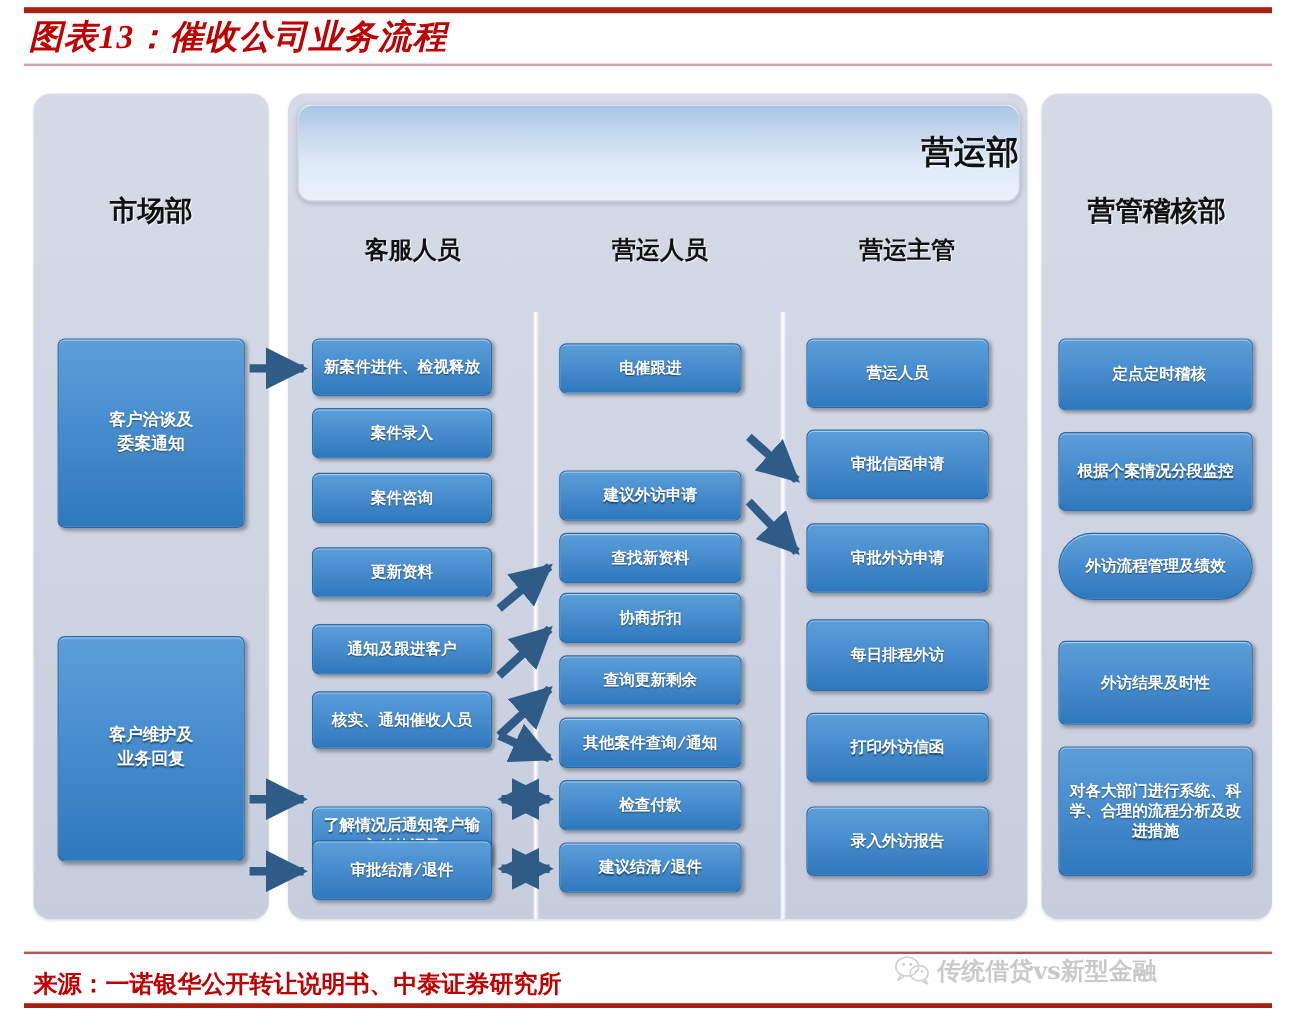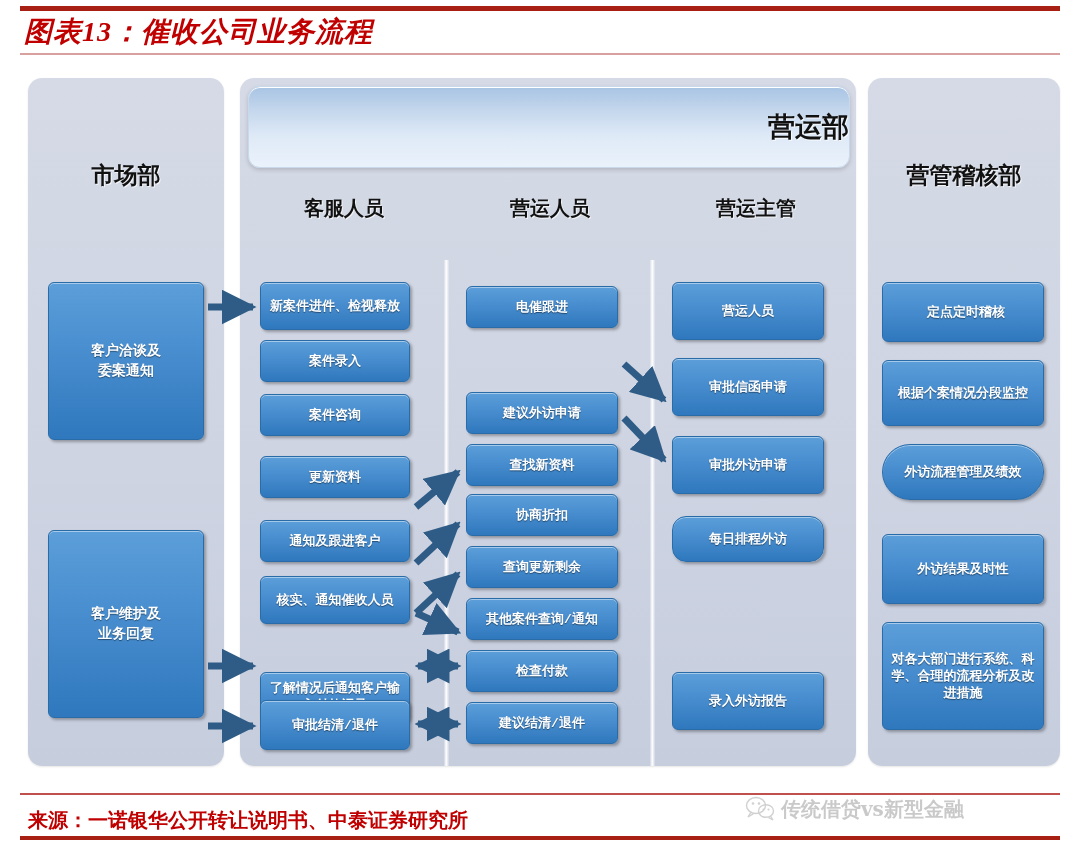--- a/index.html
+++ b/index.html
@@ -189,22 +189,25 @@
 
   <div class="box" style="left:672px;top:222px;width:152px;height:58px;">
     <span>营运人员</span>
   </div>
   <div class="box" style="left:672px;top:298px;width:152px;height:58px;">
     <span>审批信函申请</span>
   </div>
   <div class="box" style="left:672px;top:376px;width:152px;height:58px;">
     <span>审批外访申请</span>
   </div>
-  <div class="box" style="left:672px;top:456px;width:152px;height:46px;border-radius:14px;">
+  <div class="box" style="left:672px;top:456px;width:152px;height:60px;">
     <span>每日排程外访</span>
+  </div>
+  <div class="box" style="left:672px;top:534px;width:152px;height:58px;">
+    <span>打印外访信函</span>
   </div>
   <div class="box" style="left:672px;top:612px;width:152px;height:58px;">
     <span>录入外访报告</span>
   </div>
 
   <div class="box" style="left:882px;top:222px;width:162px;height:60px;padding-left:11px;">
     <span>定点定时稽核</span>
   </div>
   <div class="box" style="left:882px;top:300px;width:162px;height:66px;">
     <span>根据个案情况分段监控</span>

